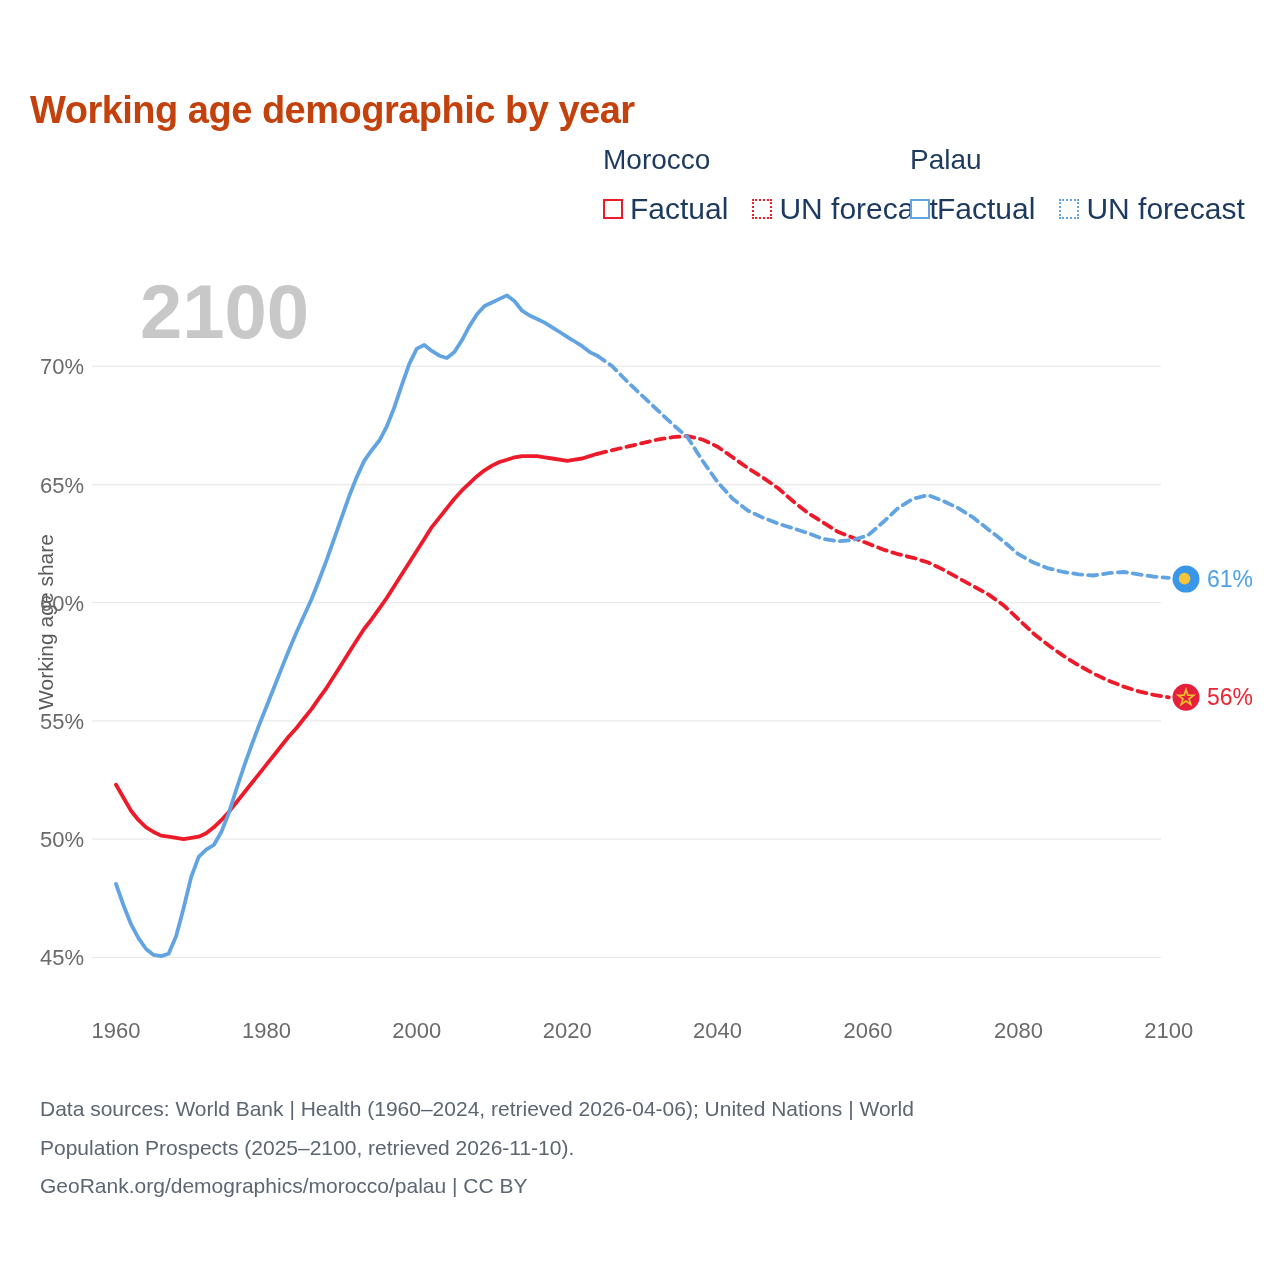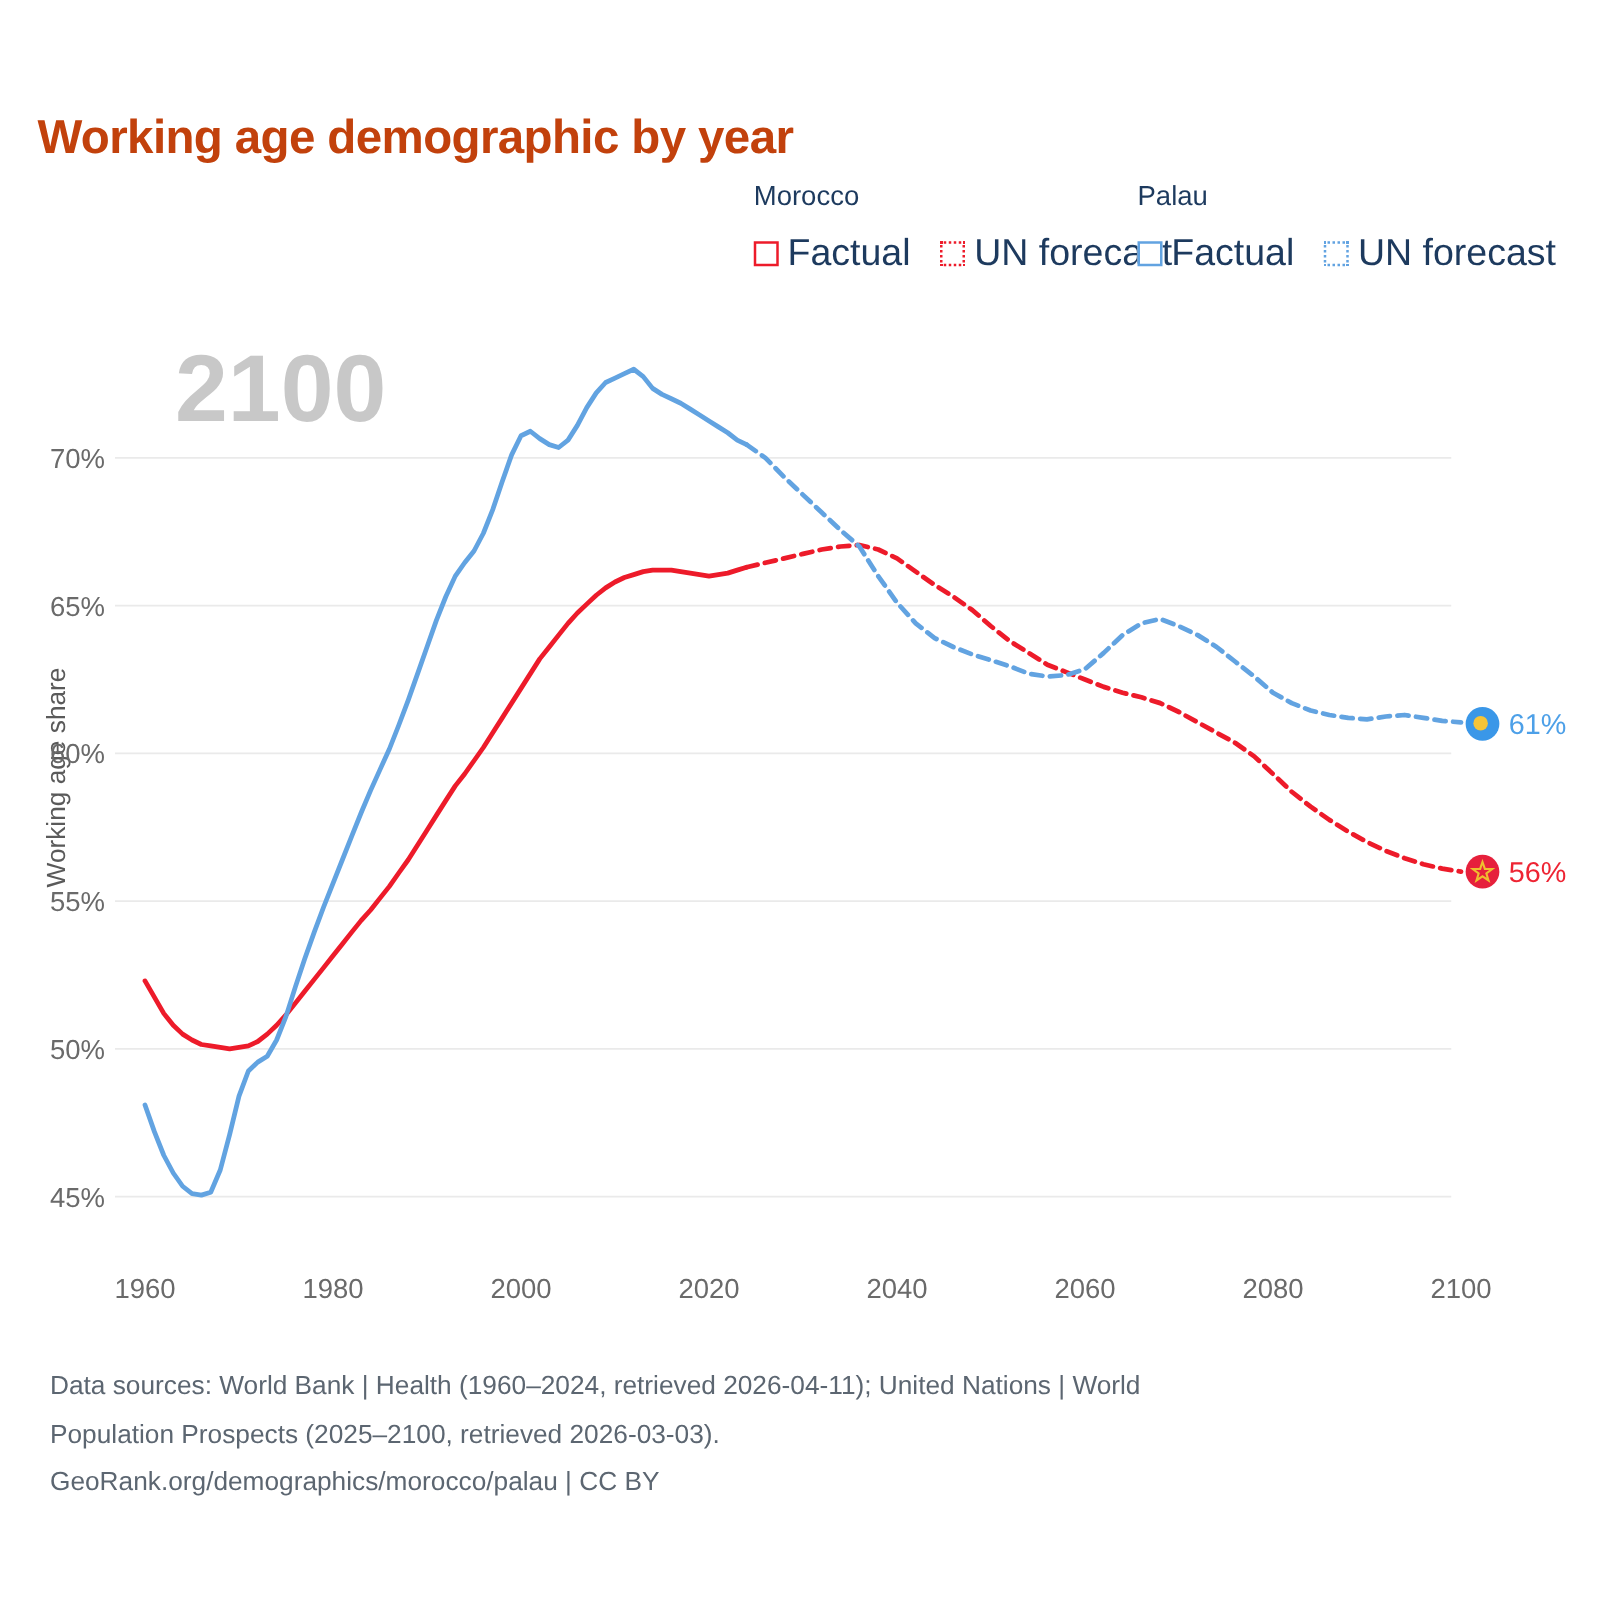--- a/index.html
+++ b/index.html
@@ -3,21 +3,21 @@
 <meta charset="utf-8">
 <style>
   html,body{margin:0;padding:0;background:#fff;}
   body{width:1280px;height:1280px;position:relative;overflow:hidden;
        font-family:"Liberation Sans","DejaVu Sans",sans-serif;}
   .title{position:absolute;left:30px;top:64px;font-size:38px;font-weight:700;
          color:#c2410c;letter-spacing:-0.5px;}
   .legend-group{position:absolute;top:144px;}
   .legend-group.morocco{left:603px;}
   .legend-group.palau{left:910px;}
-  .legend-country{font-size:22px;color:#1d3a5e;margin-bottom:16px;}
+  .legend-country{font-size:28px;color:#1d3a5e;margin-bottom:16px;}
   .legend-row{display:flex;align-items:center;}
   .swatch{width:20px;height:20px;display:inline-block;box-sizing:border-box;
           margin-right:7px;background:#fff;}
   .swatch.solid{border-style:solid;border-width:2.5px;}
   .swatch.dotted{border-style:dotted;border-width:2.5px;}
   .legend-label{font-size:30px;color:#1d3a5e;margin-right:24px;white-space:nowrap;}
   .watermark{position:absolute;left:140px;top:268px;font-size:76px;font-weight:700;
              color:#c8c8c8;z-index:0;}
   .ylabel{position:absolute;left:46px;top:622px;transform:translate(-50%,-50%) rotate(-90deg);
           transform-origin:center;font-size:21px;color:#5a5a5a;white-space:nowrap;z-index:1;}
@@ -86,16 +86,16 @@
       <text x="1207" y="587.1" font-size="23" fill="#4da0e8">61%</text>
     </g>
     <g>
       <circle cx="1186" cy="697.3" r="13.5" fill="#e6203c"></circle>
       <path d="M1186.0,689.6L1187.9,695.1L1193.8,695.2L1189.1,698.8L1190.8,704.4L1186.0,701.1L1181.2,704.4L1182.9,698.8L1178.2,695.2L1184.1,695.1Z" fill="none" stroke="#eebf2f" stroke-width="1.7" stroke-linejoin="miter"></path>
       <text x="1207" y="705.3" font-size="23" fill="#ee2433">56%</text>
     </g>
   </svg>
 
 <div class="footer">
-  <div>Data sources: World Bank | Health (1960–2024, retrieved 2026-04-11); United Nations | World</div>
-  <div>Population Prospects (2025–2100, retrieved 2026-03-03).</div>
+  <div>Data sources: World Bank | Health (1960–2024, retrieved 2026-04-06); United Nations | World</div>
+  <div>Population Prospects (2025–2100, retrieved 2026-11-10).</div>
   <div>GeoRank.org/demographics/morocco/palau | CC BY</div>
 </div>
 
 </body></html>

